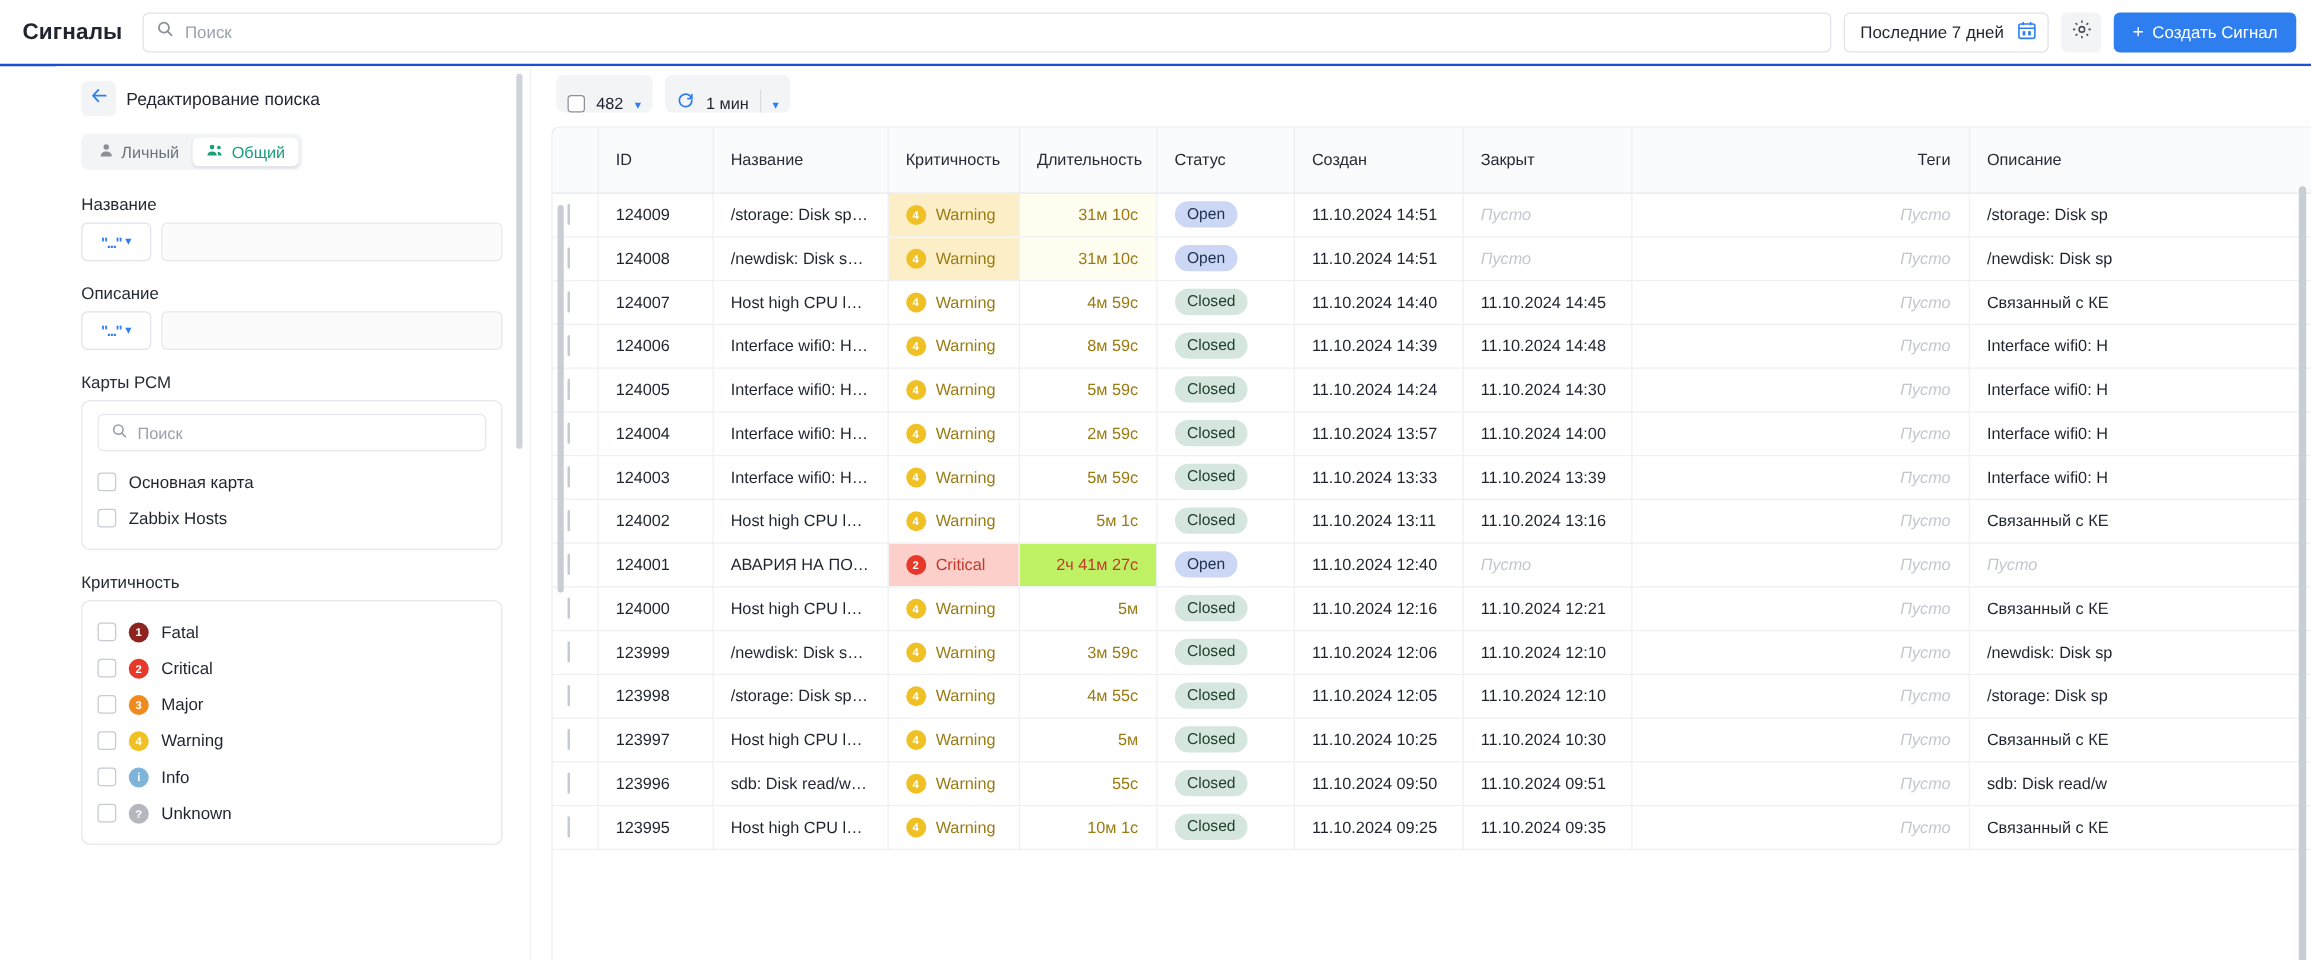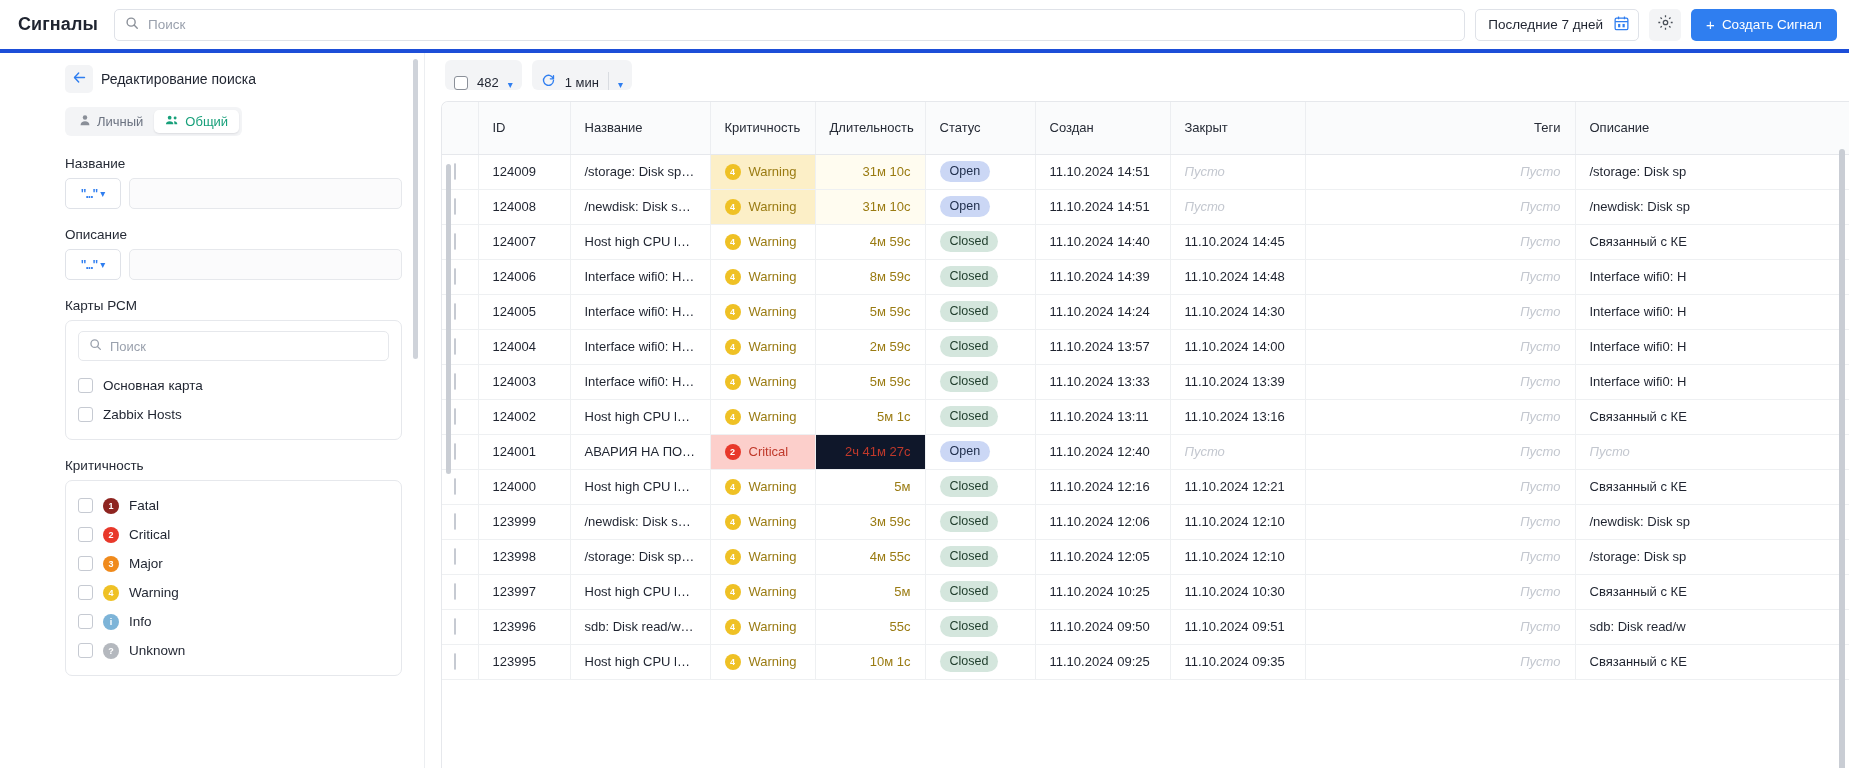--- a/index.html
+++ b/index.html
@@ -10,21 +10,21 @@
     overflow: hidden;
     color: #1f2430;
   }
 
   
   .topbar {
     height: 53px;
     display: flex;
     align-items: center;
     padding: 0 12px 0 18px;
-    border-bottom: 4px solid #1d4ed8;
+    border-bottom: 2px solid #1d4ed8;
     background: #fff;
     gap: 10px;
   }
   .app-title {
     font-size: 18px;
     font-weight: 600;
     letter-spacing: .1px;
     color: #1f2430;
     white-space: nowrap;
     margin-right: 6px;
@@ -300,21 +300,21 @@
   .c-tags { width: 270px; text-align: right; }
   .c-desc { width: 337px; }
 
   .sev-cell { display: flex; align-items: center; gap: 8px; height: 34px; }
   .sev-warn-bg { background: #fcefc7; }
   .sev-warn-txt { color: #9a7b12; }
   .dur-warn-bg { background: #fffcf0; }
   .dur-warn-txt { color: #9a7b12; }
   .sev-crit-bg { background: #fccfcb; }
   .sev-crit-txt { color: #c0392b; }
-  .dur-crit-bg { background: #0f172a; }
+  .dur-crit-bg { background: #bef264; }
   .dur-crit-txt { color: #c0392b; }
 
   .pill {
     display: inline-block;
     padding: 2.5px 10px;
     border-radius: 11px;
     font-size: 12.5px;
     line-height: 1.25;
   }
   .pill-open { background: #cbd7f5; color: #22314f; }

